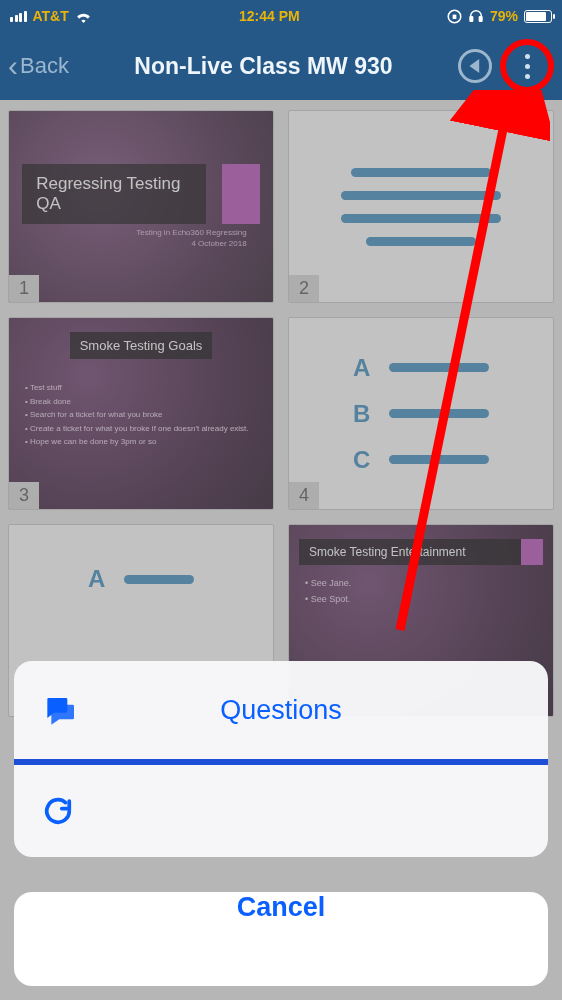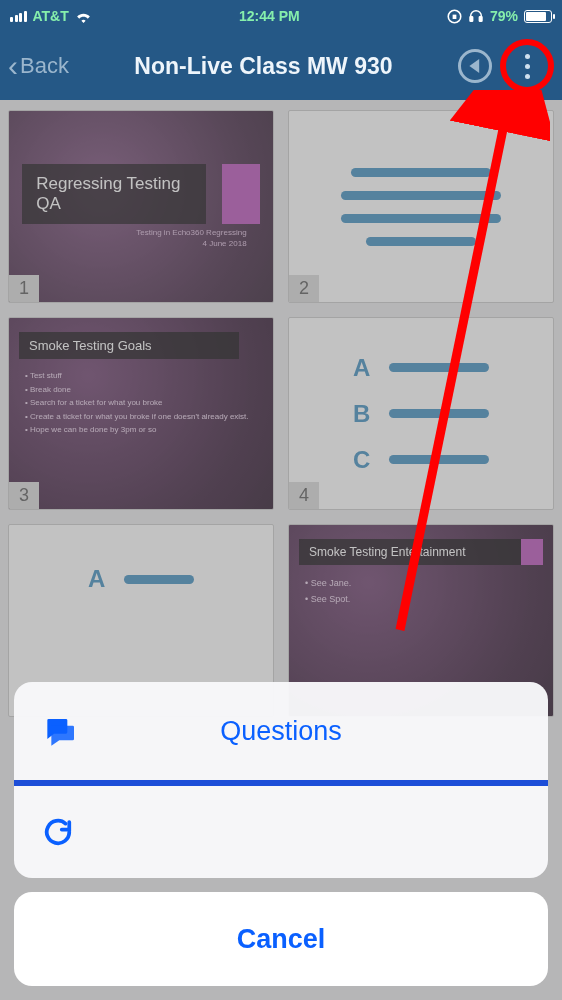--- a/index.html
+++ b/index.html
@@ -1,21 +1,21 @@
 <!DOCTYPE html>
 <html><head>
 <meta charset="utf-8">
 <style>
 * { margin: 0; padding: 0; box-sizing: border-box; font-family: -apple-system, BlinkMacSystemFont, "Segoe UI", Helvetica, Arial, sans-serif; }
 html, body { width: 562px; height: 1000px; overflow: hidden; background: #e9e9ec; }
 
 .status-bar {
   height: 32px;
   background: #255886;
-  color: #86efac;
+  color: #eab308;
   display: flex;
   align-items: center;
   justify-content: space-between;
   padding: 0 10px;
   font-size: 14px;
   font-weight: 600;
 }
 .status-left, .status-right { display: flex; align-items: center; gap: 6px; }
 .status-center { font-weight: 600; }
 
@@ -97,21 +97,21 @@
 .s2-line.l2 { width: 160px; }
 .s2-line.l3 { width: 160px; }
 .s2-line.l4 { width: 110px; }
 
 
 .s3-bg {
   width: 100%; height: 100%;
   background: radial-gradient(circle at 30% 30%, #6a3a6a 0%, #321432 70%, #200a20 100%);
   padding: 14px 10px 10px 10px;
 }
-.s3-title-row { display: flex; align-items: flex-end; margin-bottom: 10px; }
+.s3-title-row { display: flex; align-items: center; margin-bottom: 22px; flex-direction: column; }
 .s3-title { background: rgba(0,0,0,0.75); color: #fff; font-size: 13px; padding: 6px 10px; flex: 1; }
 .s3-accent { width: 24px; background: #b84bb8; }
 .s3-list { color: #e8d0e8; font-size: 8px; line-height: 1.7; padding-left: 6px; }
 
 
 .s4-body, .s5-body {
   width: 100%; height: 100%;
   display: flex; flex-direction: column; align-items: center; justify-content: center; gap: 18px;
 }
 .s4-row { display: flex; align-items: center; gap: 14px; }
@@ -167,21 +167,21 @@
 }
 .sheet-row .label {
   color: #0a60ff;
   font-size: 27px;
   font-weight: 400;
 }
 .cancel-sheet {
   background: #fff;
   border-radius: 18px;
   height: 94px;
-  display: flex; align-items: center; justify-content: center;
+  display: flex; align-items: flex-start; justify-content: center; margin-top: 21px;
 }
 .cancel-sheet .label {
   color: #0a60ff;
   font-size: 27px;
   font-weight: 600;
 }
 
 
 .arrow-svg {
   position: absolute;
@@ -259,21 +259,21 @@
 <div class="grid">
 
   <div class="slide">
     <div class="s1-bg">
       <div class="s1-title-row">
         <div class="s1-title">Regressing Testing QA</div>
         <div class="s1-accent"></div>
       </div>
       <div class="s1-sub">
         <div>Testing in Echo360 Regressing</div>
-        <div>4 June 2018</div>
+        <div>4 October 2018</div>
       </div>
     </div>
     <div class="num">1</div>
   </div>
 
   <div class="slide">
     <div class="s2-body">
       <div class="s2-line l1"></div>
       <div class="s2-line l2"></div>
       <div class="s2-line l3"></div>

